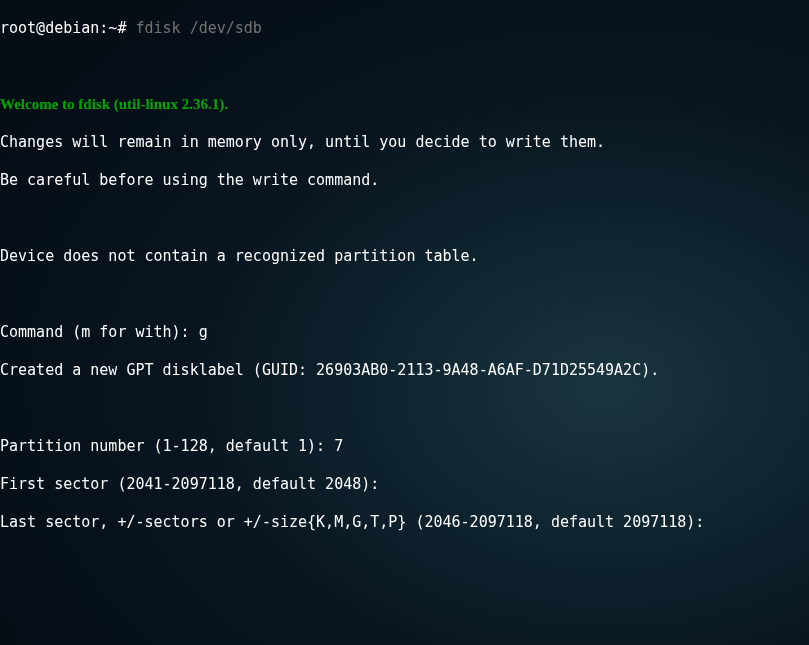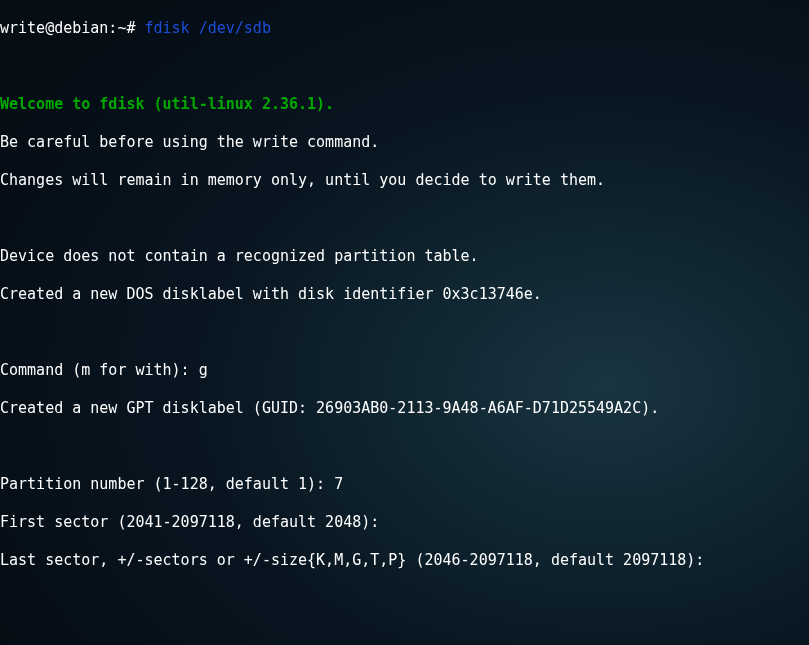--- a/index.html
+++ b/index.html
@@ -13,36 +13,35 @@
     font-size: 15px;
     line-height: 19px;
     color: #ffffff;
     overflow: hidden;
   }
   .terminal {
     padding: 0;
     white-space: pre;
   }
   .prompt { color: #ffffff; }
-  .cmd { color: #1d4ed8; }
-  .welcome { color: #00a800; font-weight: bold; }
+  .cmd { color: #737373; }
+  .welcome { color: #00a800; font-weight: bold; font-family: Liberation Serif, serif; }
   .line { display: block; }
 </style>
 </head>
 <body>
 
 <div class="terminal">
-<span class="line"><span class="prompt">write@debian:~# </span><span class="cmd">fdisk /dev/sdb</span></span>
+<span class="line"><span class="prompt">root@debian:~# </span><span class="cmd">fdisk /dev/sdb</span></span>
 <span class="line"> </span>
 <span class="line welcome">Welcome to fdisk (util-linux 2.36.1).</span>
+<span class="line">Changes will remain in memory only, until you decide to write them.</span>
 <span class="line">Be careful before using the write command.</span>
-<span class="line">Changes will remain in memory only, until you decide to write them.</span>
 <span class="line"> </span>
 <span class="line">Device does not contain a recognized partition table.</span>
-<span class="line">Created a new DOS disklabel with disk identifier 0x3c13746e.</span>
 <span class="line"> </span>
 <span class="line">Command (m for with): g</span>
 <span class="line">Created a new GPT disklabel (GUID: 26903AB0-2113-9A48-A6AF-D71D25549A2C).</span>
 <span class="line"> </span>
 <span class="line">Partition number (1-128, default 1): 7</span>
 <span class="line">First sector (2041-2097118, default 2048):</span>
 <span class="line">Last sector, +/-sectors or +/-size{K,M,G,T,P} (2046-2097118, default 2097118):</span>
 <span class="line"> </span>
 
 

